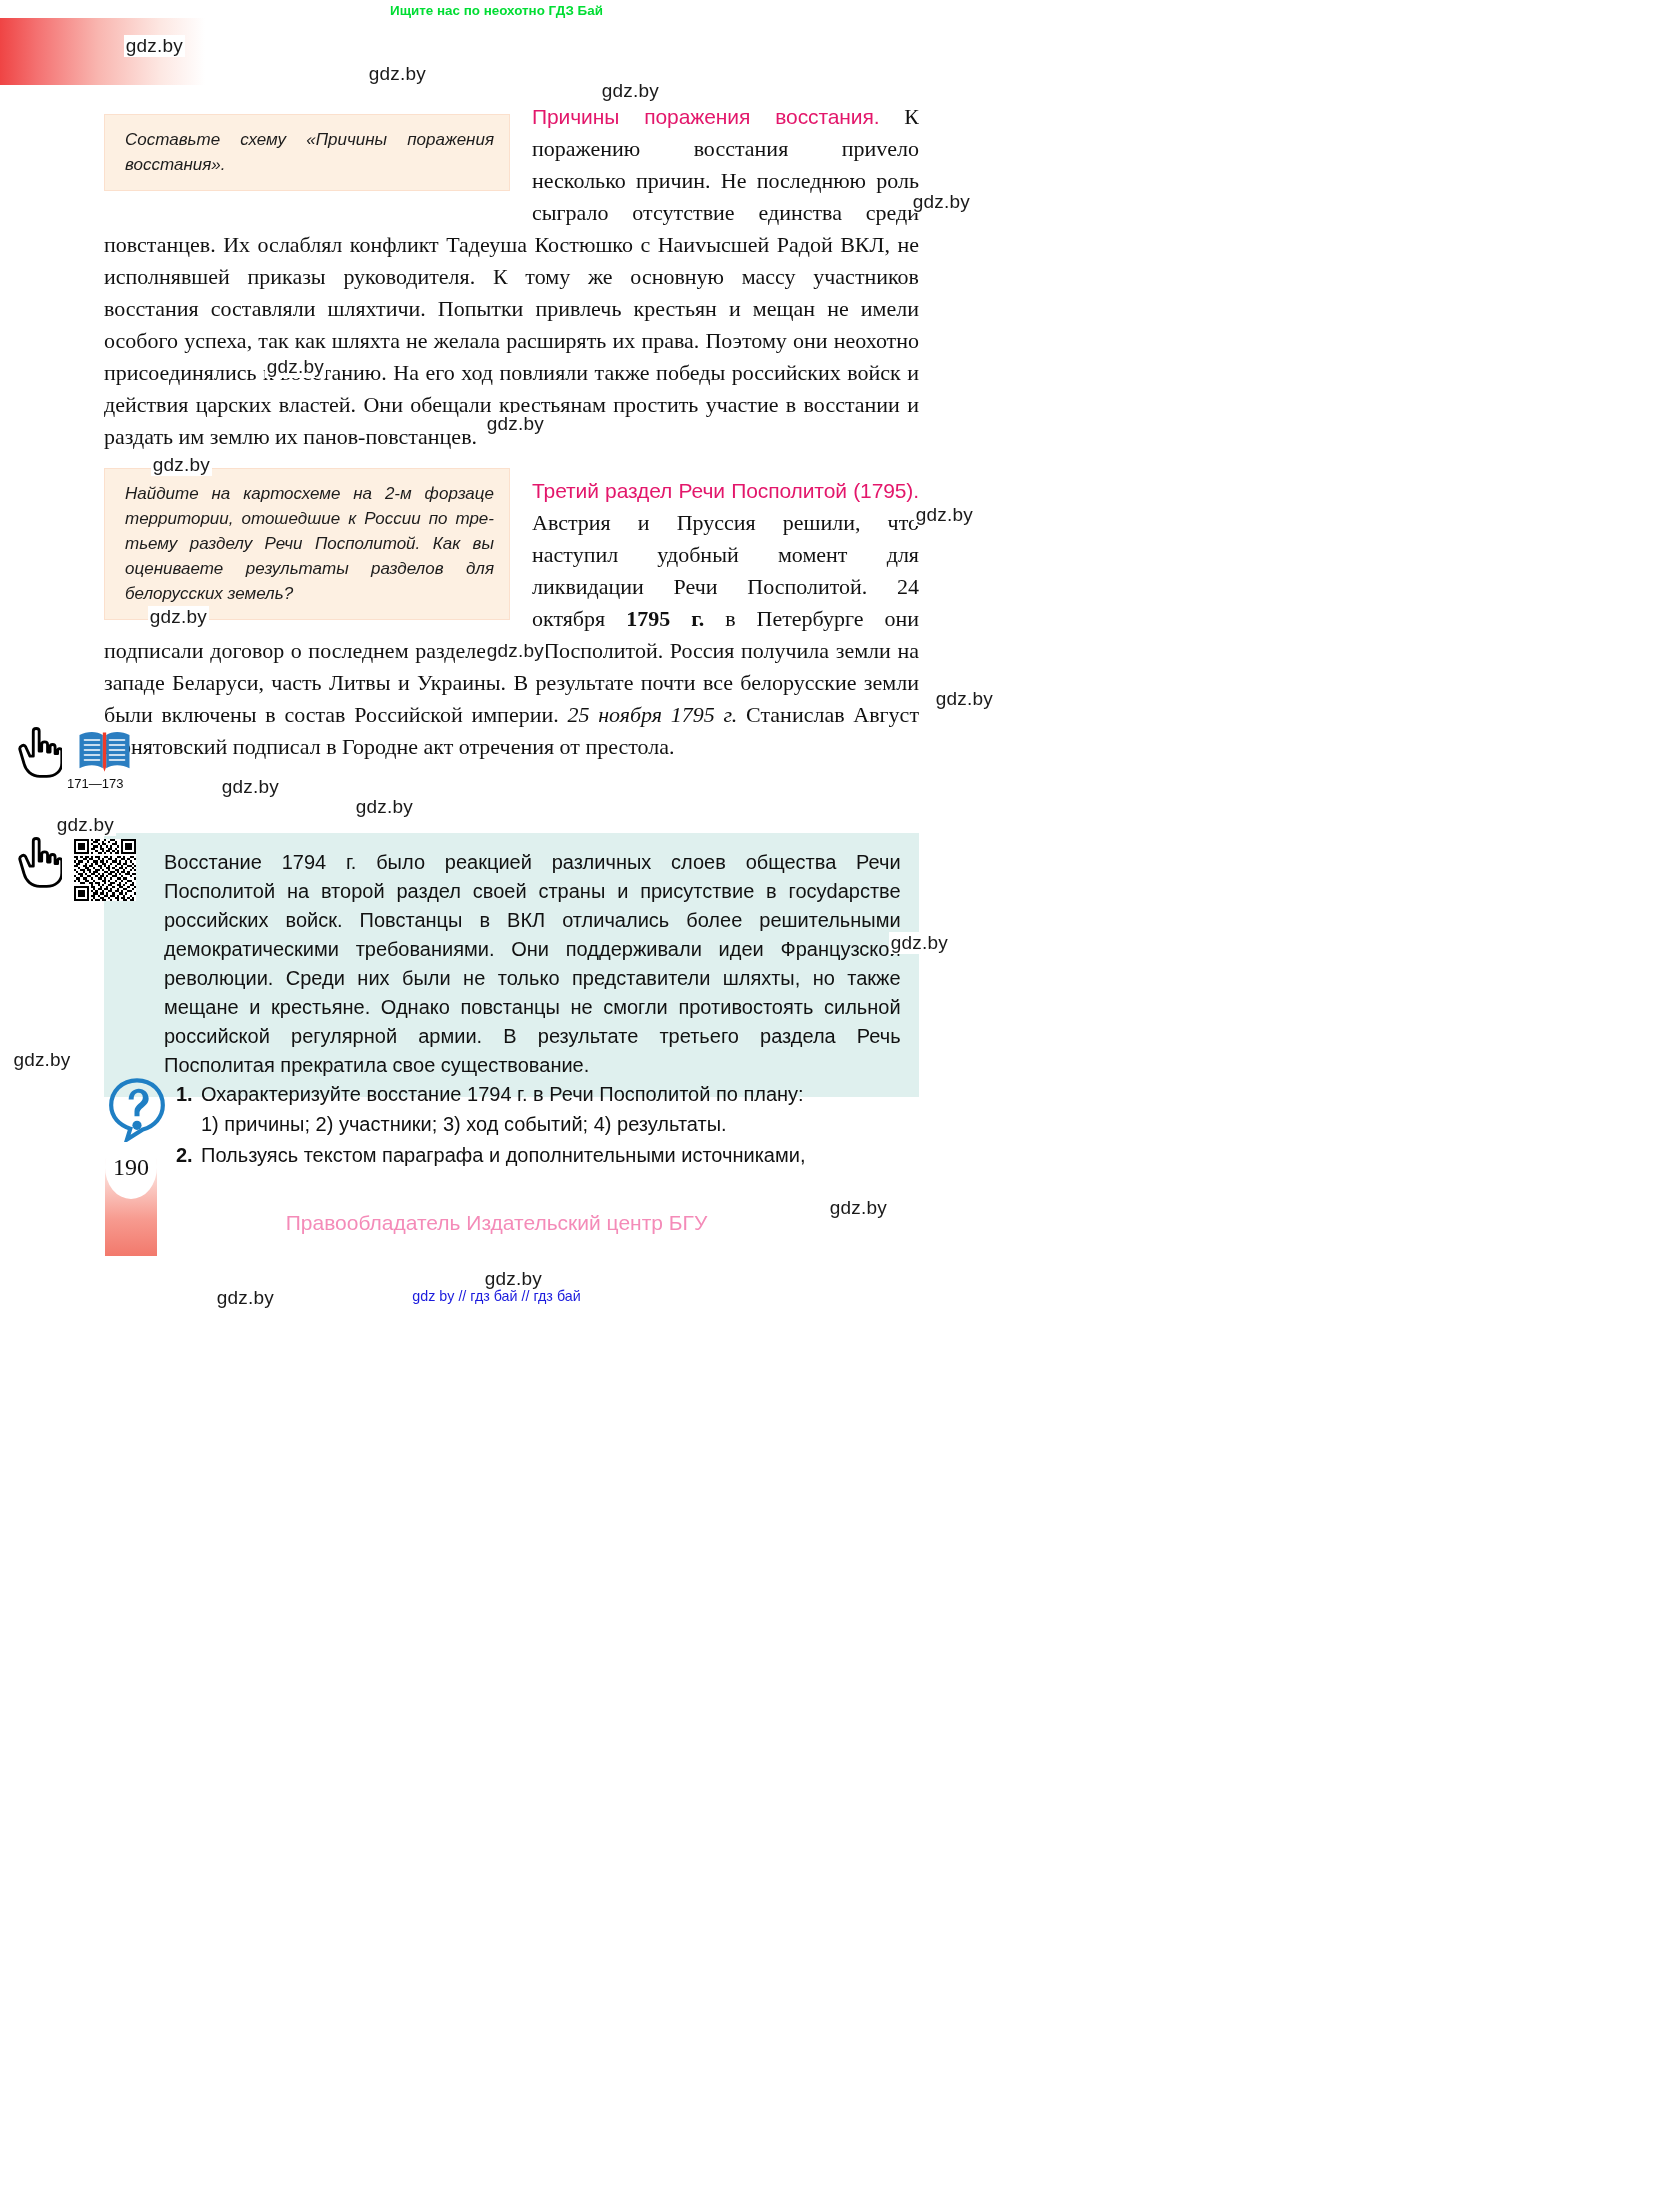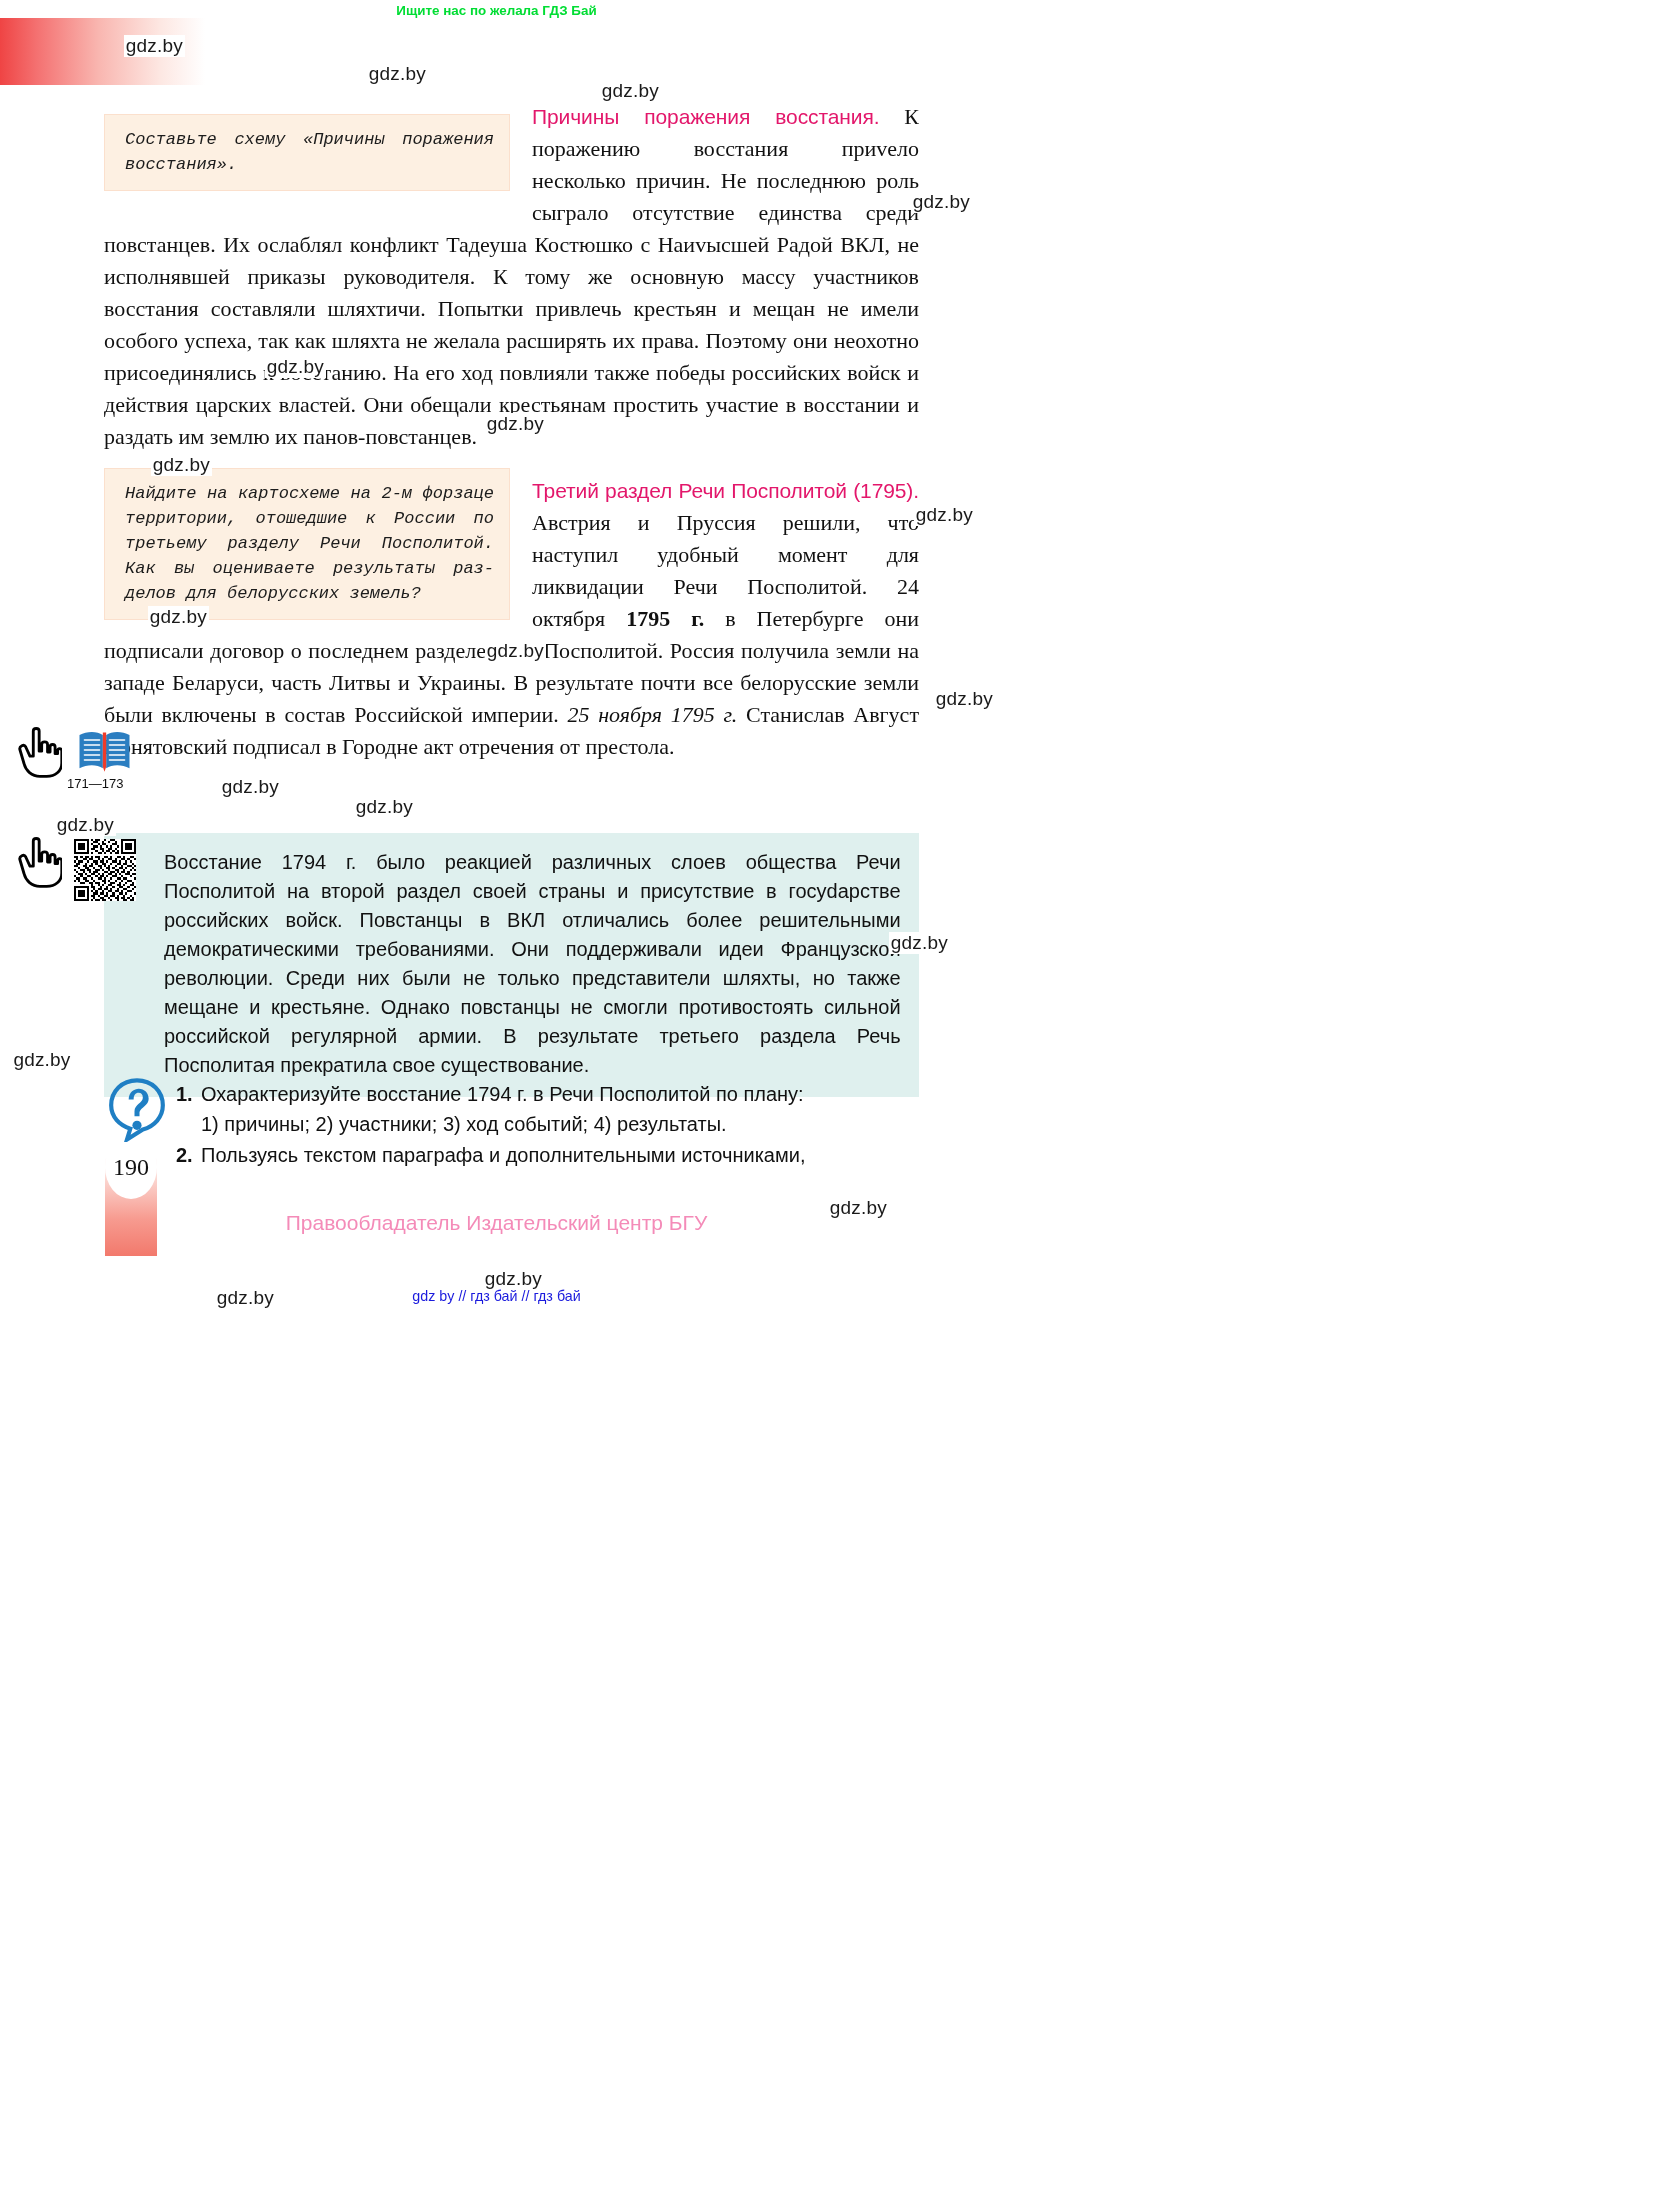--- a/index.html
+++ b/index.html
@@ -124,21 +124,21 @@
   }
   .bold { font-weight: bold; }
   .ital { font-style: italic; }
 
   
   .notebox {
     background: #fdf0e2;
     border: 1.7px solid #fbe0cd;
     box-sizing: border-box;
     padding: 11.7px 15px 13.4px 20px;
-    font-family: Liberation Mono, monospace;
+    font-family: Liberation Sans, sans-serif;
     font-style: italic;
     font-size: 17px;
     line-height: 25px;
     color: #1c1c1c;
     text-align: justify;
   }
   .notebox.one {
     float: left;
     clear: left;
     width: 406px;
@@ -230,21 +230,21 @@
     font-family: "Liberation Sans", "DejaVu Sans", sans-serif;
     font-size: 21px;
     z-index: 12;
   }
 </style>
 </head>
 <body>
 
 <div class="page">
 
-  <div class="topbanner">Ищите нас по желала ГДЗ Бай</div>
+  <div class="topbanner">Ищите нас по неохотно ГДЗ Бай</div>
 
   <div class="corner-top"></div>
 
   <div class="pagenum-bar"></div>
   <div class="pagenum-oval">190</div>
 
   <div class="content">
 
     <div class="notebox one">
       <span>Составьте схему «Причины поражения восстания».</span>

